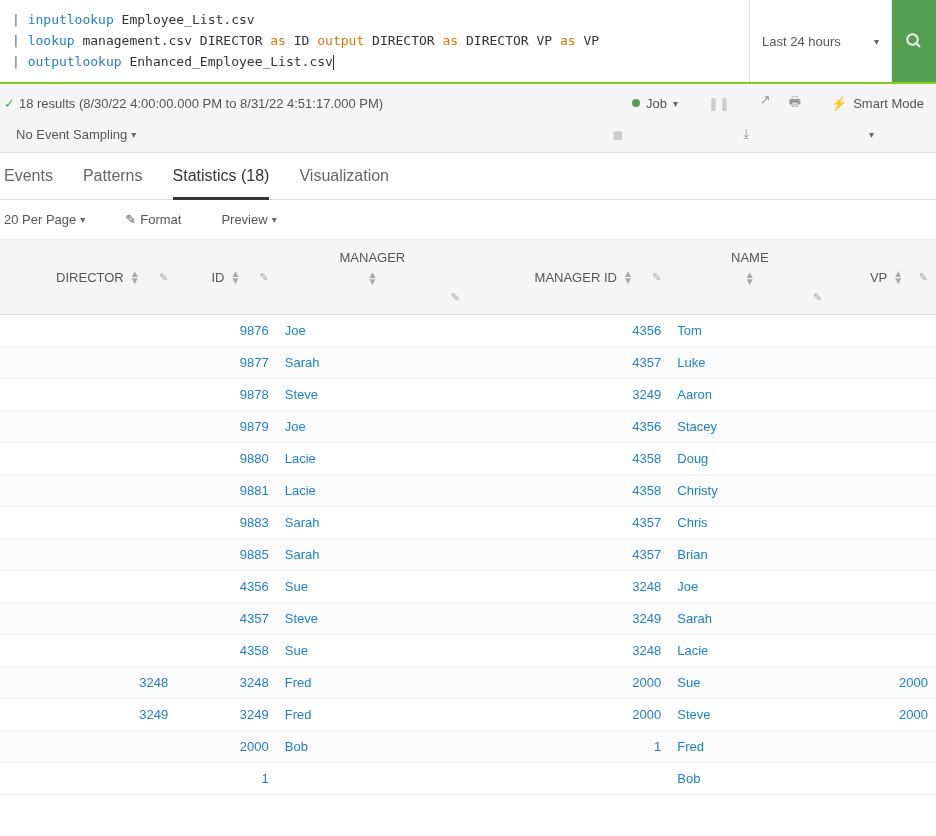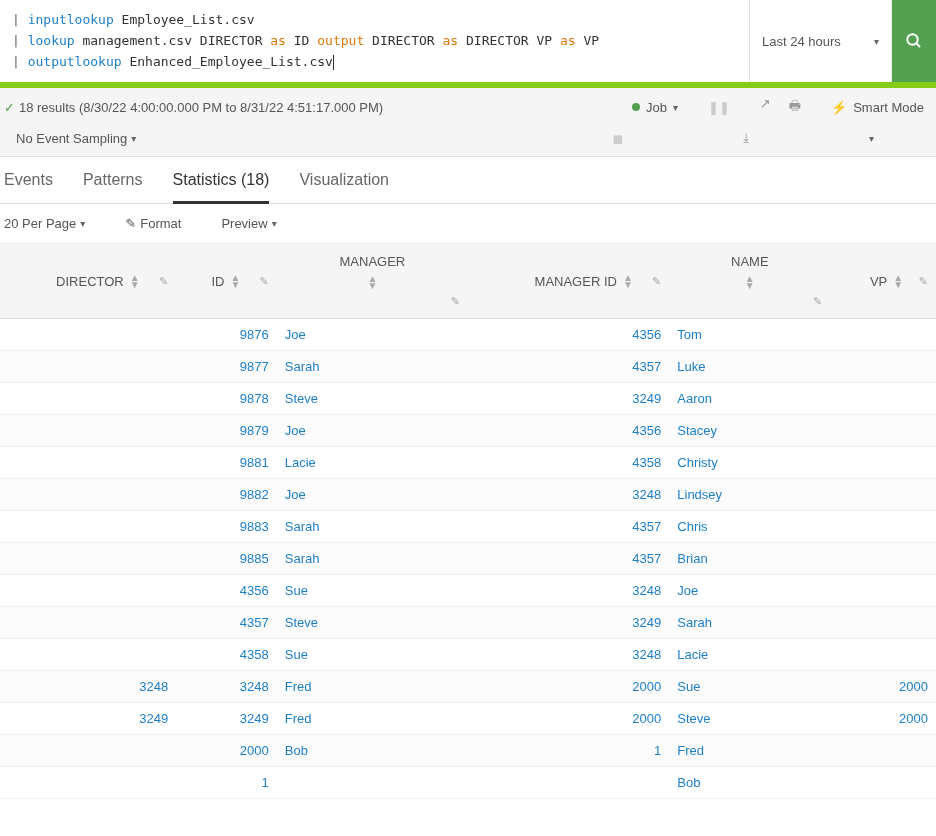--- a/index.html
+++ b/index.html
@@ -1,17 +1,17 @@
 <!DOCTYPE html>
 <html><head>
 <meta charset="utf-8">
 <style>
 * { box-sizing: border-box; margin: 0; padding: 0; }
 body { font-family: -apple-system, "Helvetica Neue", Arial, sans-serif; font-size: 13px; color: #333; background: #fff; width: 936px; }
-.searchbar { display: flex; border-bottom: 6px solid #84cc16; }
+.searchbar { display: flex; border-bottom: 2px solid #84cc16; }
 .search-input { flex: 1; padding: 10px 12px; font-family: Consolas, Monaco, monospace; font-size: 13px; line-height: 1.6; border-right: 1px solid #ddd; white-space: pre-wrap; position: relative; }
 .kw-pipe { color: #666; }
 .kw-cmd { color: #1e7fc6; }
 .kw-as { color: #d97706; }
 .kw-out { color: #d97706; }
 .cursor-line { display:inline-block; border-right: 1px solid #333; height: 15px; vertical-align: middle; }
 .time-picker { width: 142px; display: flex; align-items: center; justify-content: space-between; padding: 0 12px; background: #fff; font-size: 13px; color: #555; border-right: 1px solid #eee; cursor: pointer; }
 .search-btn { width: 44px; background: #53a051; display: flex; align-items: center; justify-content: center; cursor: pointer; }
 .statusbar { display: flex; align-items: center; justify-content: space-between; padding: 8px 12px 6px 4px; background: #f5f5f5; font-size: 13px; color: #555; }
 .status-left { display: flex; align-items: center; gap: 4px; }
@@ -182,36 +182,36 @@
       <tr>
         <td class="num"><span class="link"></span></td>
         <td class="num"><span class="link">9879</span></td>
         <td><span class="link">Joe</span></td>
         <td class="num"><span class="link">4356</span></td>
         <td><span class="link">Stacey</span></td>
         <td class="num"><span class="link"></span></td>
       </tr>
       <tr>
         <td class="num"><span class="link"></span></td>
+        <td class="num"><span class="link">9880</span></td>
+        <td><span class="link">Lacie</span></td>
+        <td class="num"><span class="link">4358</span></td>
+        <td><span class="link">Doug</span></td>
+        <td class="num"><span class="link"></span></td>
+      </tr>
+      <tr>
+        <td class="num"><span class="link"></span></td>
         <td class="num"><span class="link">9881</span></td>
         <td><span class="link">Lacie</span></td>
         <td class="num"><span class="link">4358</span></td>
         <td><span class="link">Christy</span></td>
         <td class="num"><span class="link"></span></td>
       </tr>
       <tr>
         <td class="num"><span class="link"></span></td>
-        <td class="num"><span class="link">9882</span></td>
-        <td><span class="link">Joe</span></td>
-        <td class="num"><span class="link">3248</span></td>
-        <td><span class="link">Lindsey</span></td>
-        <td class="num"><span class="link"></span></td>
-      </tr>
-      <tr>
-        <td class="num"><span class="link"></span></td>
         <td class="num"><span class="link">9883</span></td>
         <td><span class="link">Sarah</span></td>
         <td class="num"><span class="link">4357</span></td>
         <td><span class="link">Chris</span></td>
         <td class="num"><span class="link"></span></td>
       </tr>
       <tr>
         <td class="num"><span class="link"></span></td>
         <td class="num"><span class="link">9885</span></td>
         <td><span class="link">Sarah</span></td>

